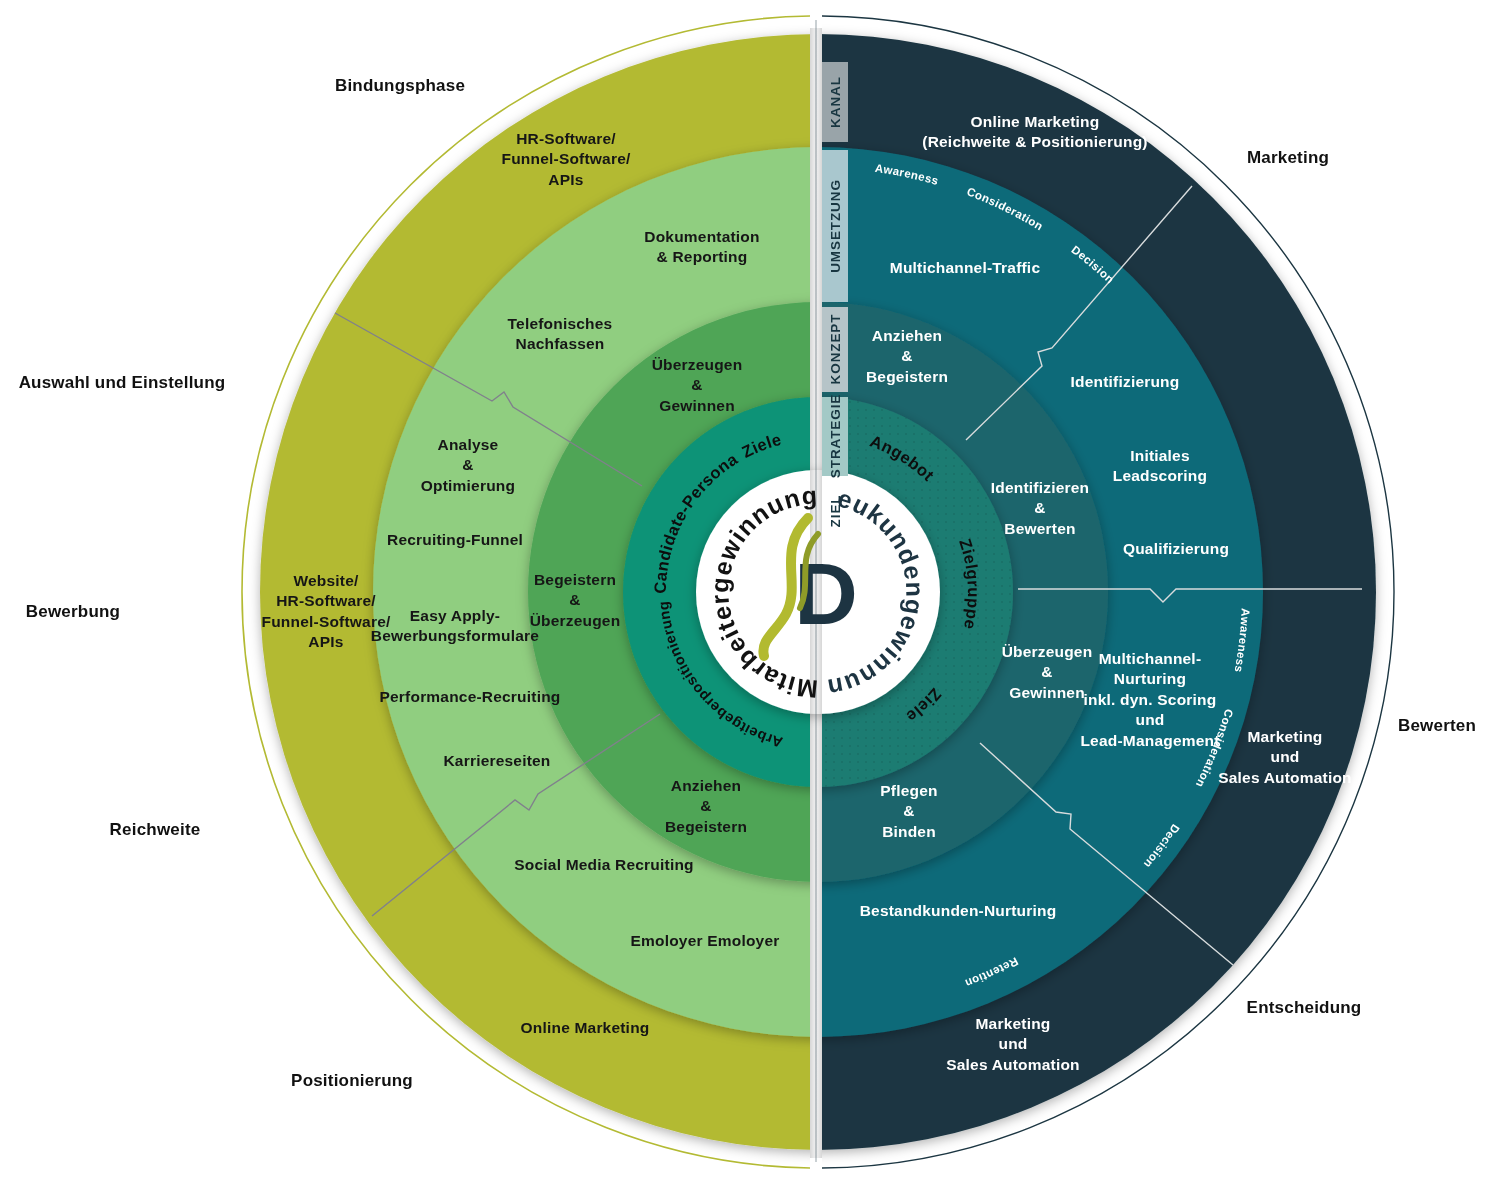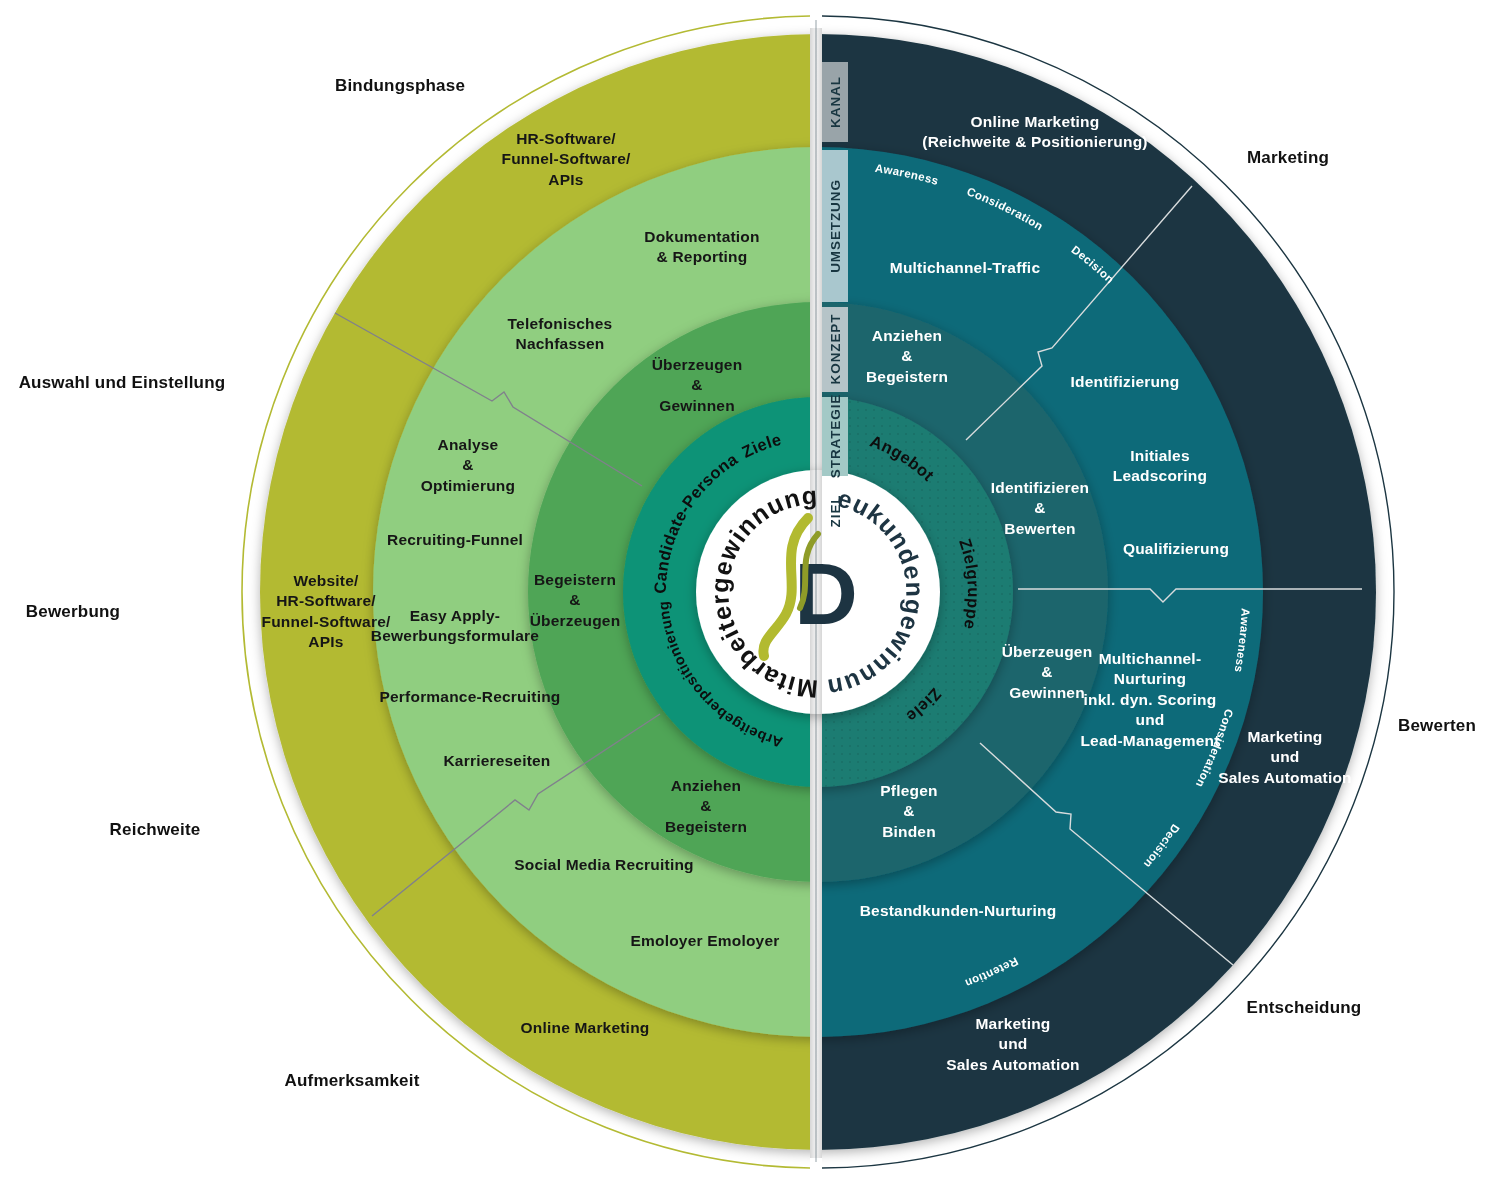--- a/index.html
+++ b/index.html
@@ -209,19 +209,19 @@
 &amp;
 Gewinnen</div>
   <div class="lbl w" style="left:909px;top:812px">Pflegen
 &amp;
 Binden</div>
 
   <div class="lbl outer" style="left:400px;top:86px">Bindungsphase</div>
   <div class="lbl outer" style="left:122px;top:383px">Auswahl und Einstellung</div>
   <div class="lbl outer" style="left:73px;top:612px">Bewerbung</div>
   <div class="lbl outer" style="left:155px;top:830px">Reichweite</div>
-  <div class="lbl outer" style="left:352px;top:1081px">Aufmerksamkeit</div>
+  <div class="lbl outer" style="left:352px;top:1081px">Positionierung</div>
   <div class="lbl outer" style="left:960px;top:-10px">Wahrnehmung</div>
   <div class="lbl outer" style="left:1288px;top:158px">Marketing</div>
   <div class="lbl outer" style="left:1437px;top:726px">Bewerten</div>
   <div class="lbl outer" style="left:1304px;top:1008px">Entscheidung</div>
 </div>
 </div>
 
 </body></html>

